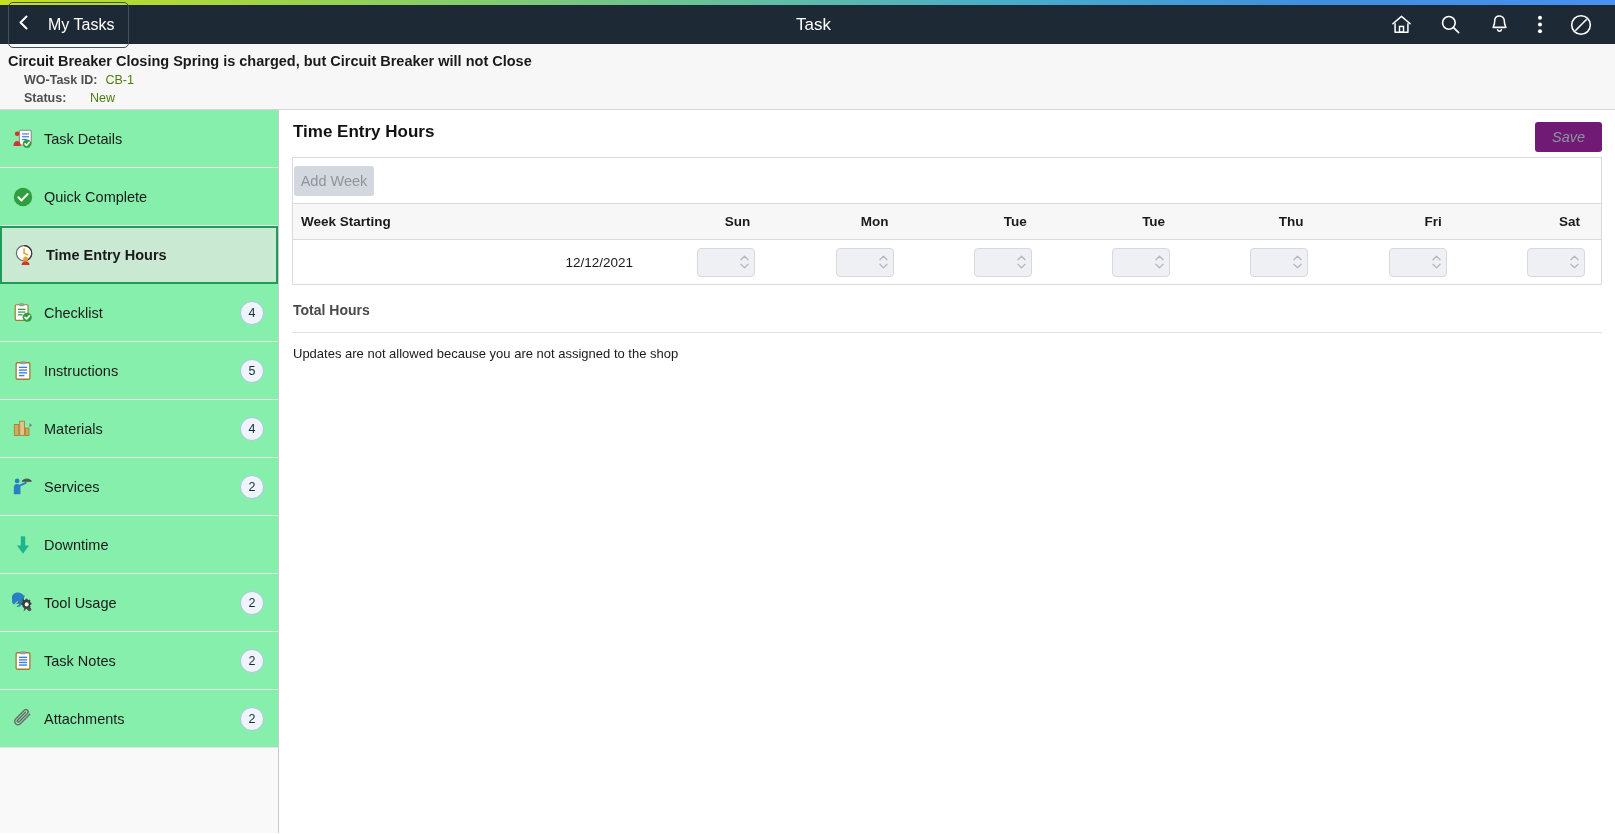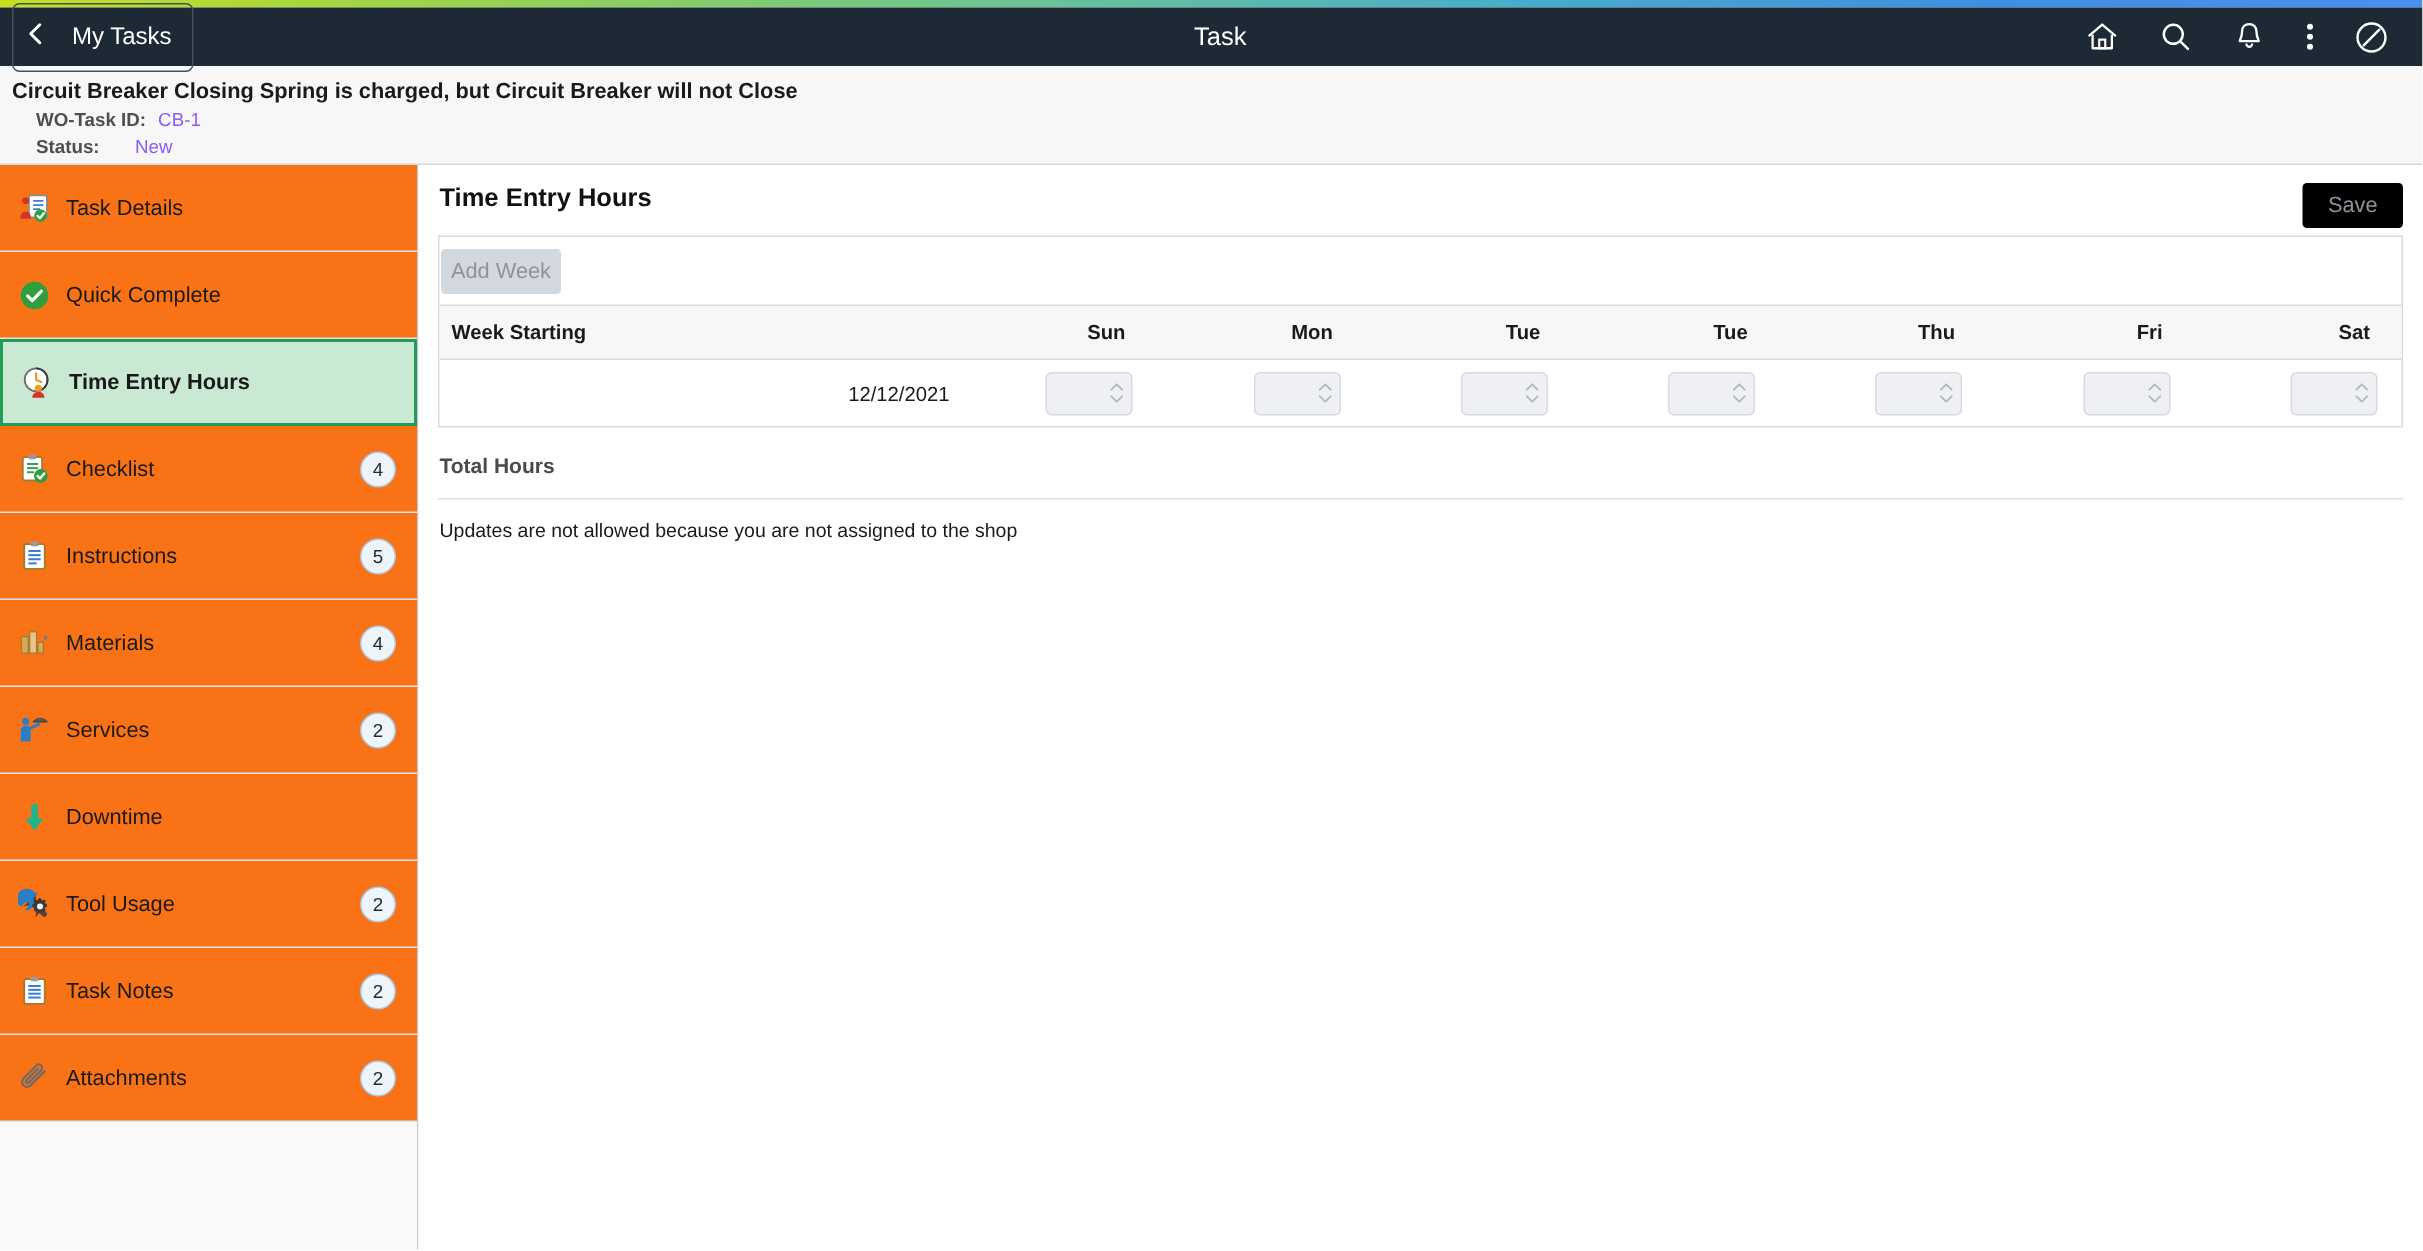--- a/index.html
+++ b/index.html
@@ -65,40 +65,40 @@
     font-size: 14.5px;
     font-weight: bold;
     color: #1a1a1a;
     line-height: 19px;
   }
   .task-meta { display: flex; align-items: center; line-height: 18px; margin-left: 16px; }
   .task-meta-label {
     font-size: 12.5px; font-weight: bold; color: #4f4f4f;
     min-width: 58px;
   }
-  .task-meta-value { font-size: 12.5px; color: #8b5cf6; margin-left: 8px; }
+  .task-meta-value { font-size: 12.5px; color: #4d7c0f; margin-left: 8px; }
 
   
   .body-wrap { display: flex; height: calc(834px - 5px - 39px - 67px); }
 
   
   .sidebar {
     width: 279px;
     min-width: 279px;
     background: #f9f9f9;
     border-right: 1px solid #c8ccd0;
     overflow: hidden;
   }
   .side-item {
     height: 58px;
     display: flex; align-items: center;
     padding: 0 14px 0 10px;
     border-bottom: 1px solid #e2e4e6;
     cursor: pointer;
-    background: #f97316;
+    background: #86efac;
   }
   .side-item.selected {
     background: #c9e9d2;
     border: 2px solid #1f9d57;
     height: 58px;
   }
   .side-icon {
     width: 26px; min-width: 26px; height: 26px;
     display: flex; align-items: center; justify-content: center;
     margin-right: 8px;
@@ -123,28 +123,29 @@
     overflow: hidden;
   }
   .main-head {
     display: flex; align-items: flex-start;
     padding-top: 12px;
     height: 47px;
   }
   .page-title { font-size: 17px; font-weight: bold; color: #111; padding-left: 1px; }
   .save-btn {
     margin-left: auto;
-    background: #000000;
+    background: #701a75;
     color: #8e949e;
     border: none;
     border-radius: 3px;
     font-size: 14.5px;
     width: 67px; height: 30px;
     cursor: default;
     font-family: "Liberation Sans", sans-serif;
+    font-style: italic;
   }
 
   .panel { border: 1px solid #d8dade; border-bottom: none; }
   .toolbar-row {
     height: 45px;
     display: flex; align-items: center;
     padding-left: 1px;
   }
   .add-week-btn {
     background: #d3d7de;

